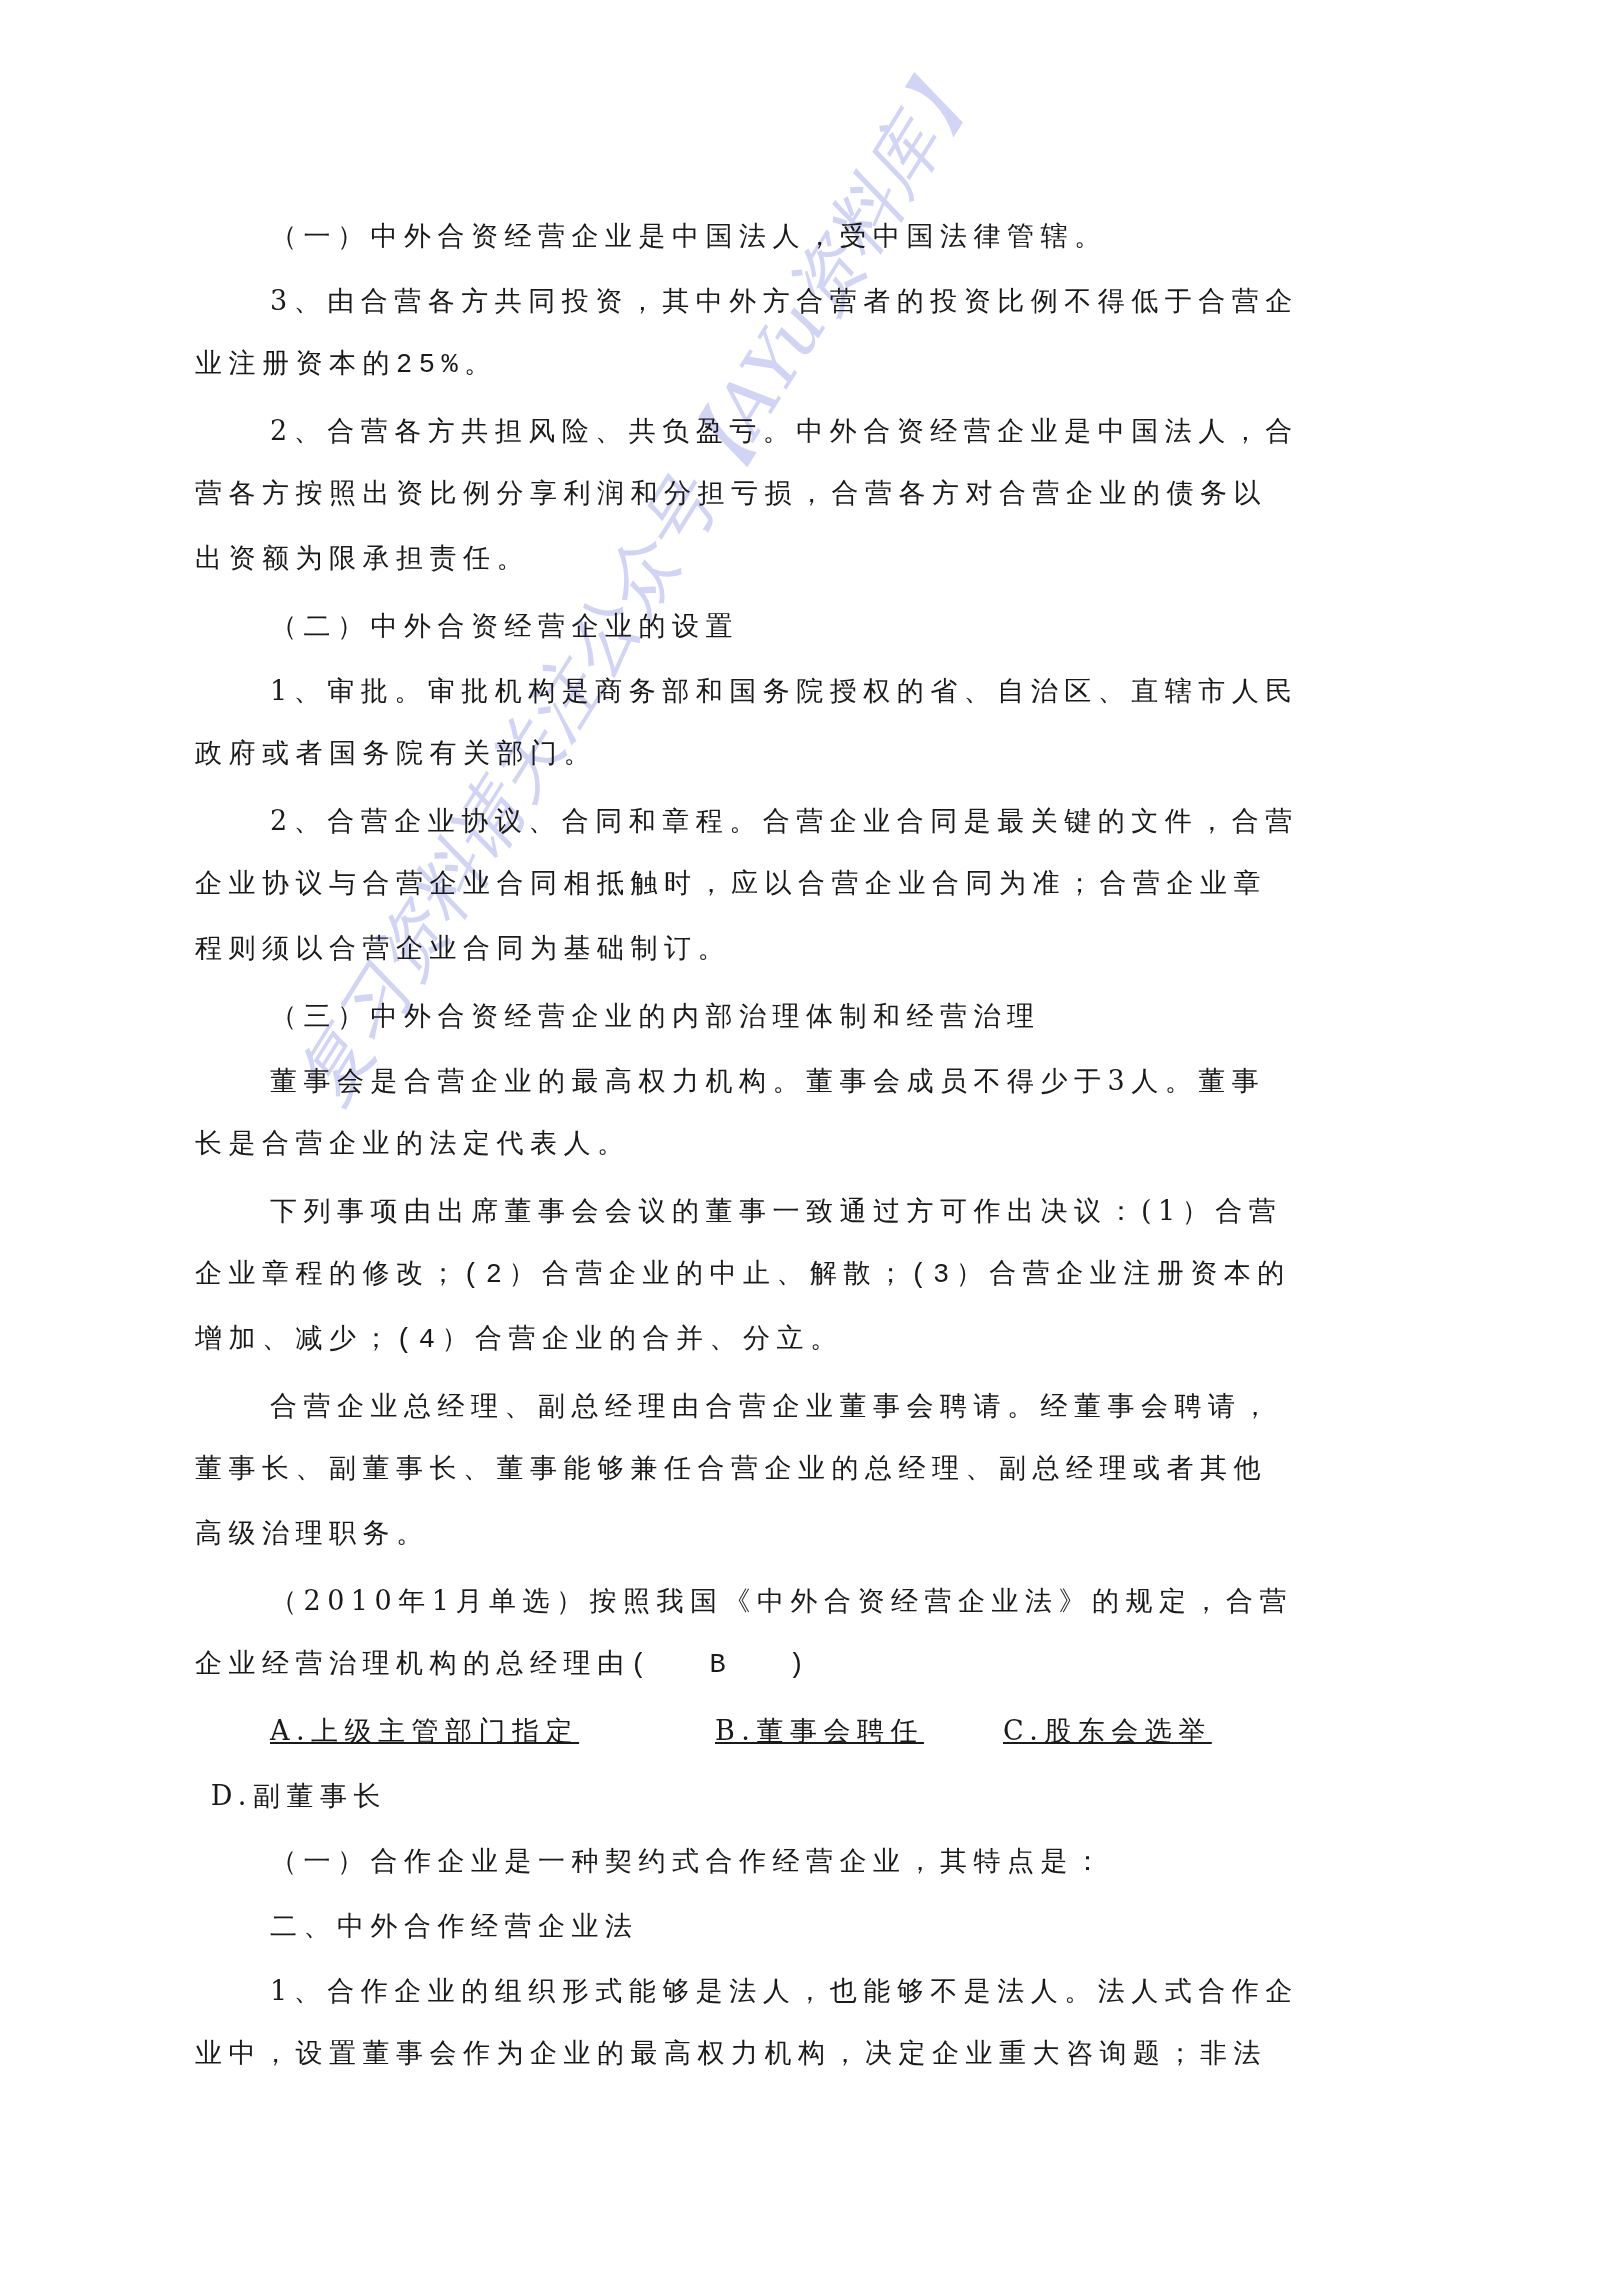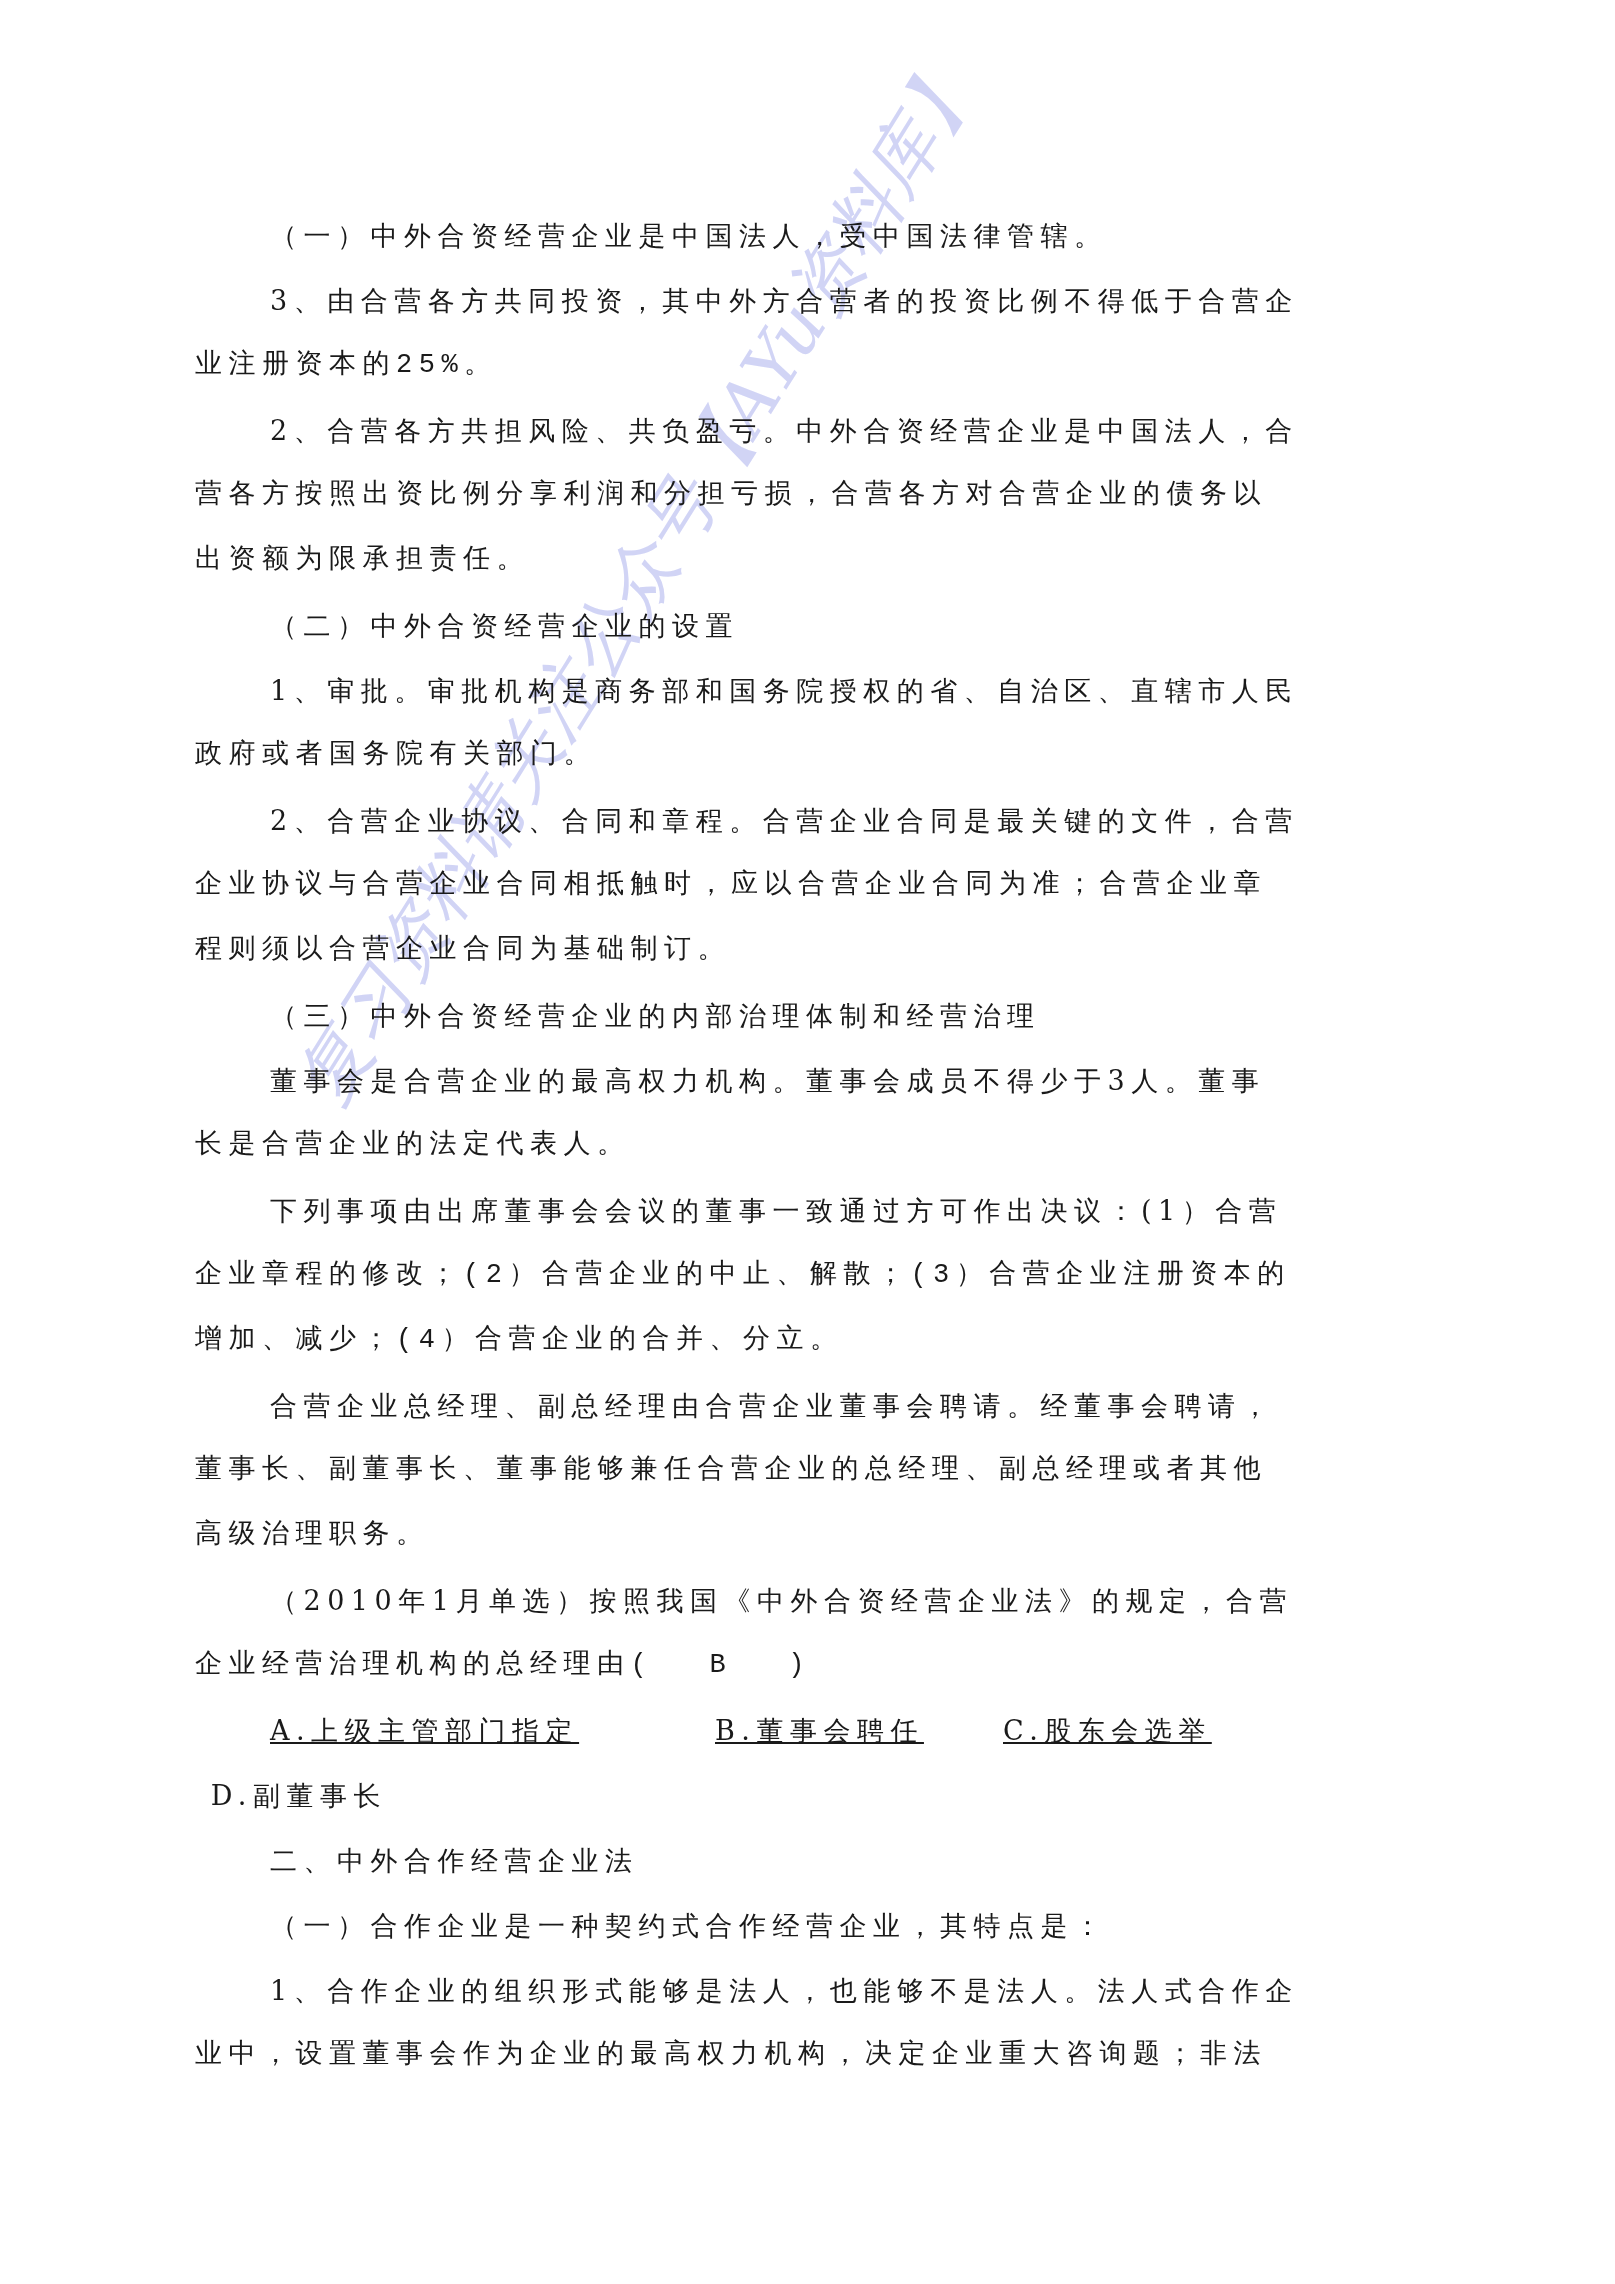--- a/index.html
+++ b/index.html
@@ -55,18 +55,18 @@
   <div class="line indent0">增加、减少；(4）合营企业的合并、分立。</div>
   <div class="line indent1">合营企业总经理、副总经理由合营企业董事会聘请。经董事会聘请，</div>
   <div class="line indent0">董事长、副董事长、董事能够兼任合营企业的总经理、副总经理或者其他</div>
   <div class="line indent0">高级治理职务。</div>
   <div class="line indent1">（2010年1月单选）按照我国《中外合资经营企业法》的规定，合营</div>
   <div class="line indent0">企业经营治理机构的总经理由(　 B　 )</div>
   <div class="line indent1 opts">
     <span class="opt-a">A.上级主管部门指定</span><span class="opt-b">B.董事会聘任</span><span>C.股东会选举</span>
   </div>
   <div class="line indentD">D.副董事长</div>
+  <div class="line indent1">（一）合作企业是一种契约式合作经营企业，其特点是：</div>
   <div class="line indent1">二、中外合作经营企业法</div>
-  <div class="line indent1">（一）合作企业是一种契约式合作经营企业，其特点是：</div>
   <div class="line indent1">1、合作企业的组织形式能够是法人，也能够不是法人。法人式合作企</div>
   <div class="line indent0">业中，设置董事会作为企业的最高权力机构，决定企业重大咨询题；非法</div>
 </div>
 
 
 </body></html>

